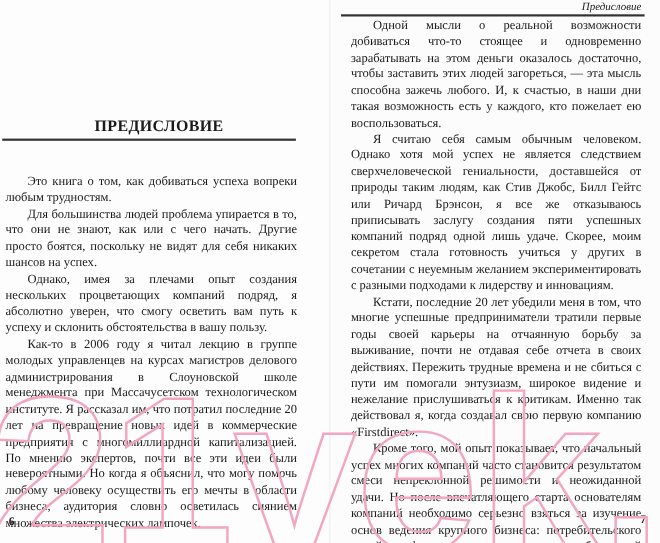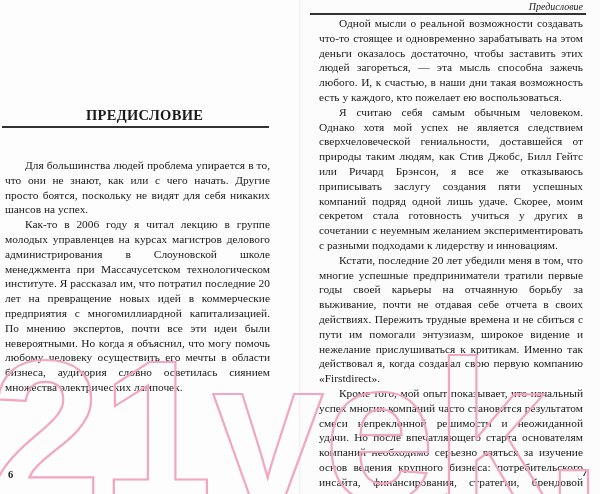--- a/index.html
+++ b/index.html
@@ -57,36 +57,38 @@
     }
   </style>
 </head>
 <body>
 
 <div class="spread">
   <div class="page page-left">
     <div class="chapter-title">ПРЕДИСЛОВИЕ</div>
     <div class="title-rule"></div>
     <div class="body-left">
+      <p class="para">Это книга о том, как добиваться успеха вопреки любым трудностям.</p>
       <p class="para">Для большинства людей проблема упирается в то, что они не знают, как или с чего начать. Другие просто боятся, поскольку не видят для себя никаких шансов на успех.</p>
+      <p class="para">Однако, имея за плечами опыт создания нескольких процветающих компаний подряд, я абсолютно уверен, что смогу осветить вам путь к успеху и склонить обстоятельства в вашу пользу.</p>
       <p class="para">Как-то в 2006 году я читал лекцию в группе молодых управленцев на курсах магистров делового администрирования в Слоуновской школе менеджмента при Массачусетском технологическом институте. Я рассказал им, что потратил последние 20 лет на превращение новых идей в коммерческие предприятия с многомиллиардной капитализацией. По мнению экспертов, почти все эти идеи были невероятными. Но когда я объяснил, что могу помочь любому человеку осуществить его мечты в области бизнеса, аудитория словно осветилась сиянием множества электрических лампочек.</p>
     </div>
     <div class="folio folio-left">6</div>
   </div>
 
   <div class="page page-right">
   </div>
 </div>
 
 <div class="gutter"></div>
 
 <div class="running-head">Предисловие</div>
 <div class="head-rule"></div>
 <div class="body-right">
-  <p class="para">Одной мысли о реальной возможности создавать что-то стоящее и одновременно зарабатывать на этом деньги оказалось достаточно, чтобы заставить этих людей загореться, — эта мысль способна зажечь любого. И, к счастью, в наши дни такая возможность есть у каждого, кто пожелает ею воспользоваться.</p>
+  <p class="para">Одной мысли о реальной возможности добиваться что-то стоящее и одновременно зарабатывать на этом деньги оказалось достаточно, чтобы заставить этих людей загореться, — эта мысль способна зажечь любого. И, к счастью, в наши дни такая возможность есть у каждого, кто пожелает ею воспользоваться.</p>
   <p class="para">Я считаю себя самым обычным человеком. Однако хотя мой успех не является следствием сверхчеловеческой гениальности, доставшейся от природы таким людям, как Стив Джобс, Билл Гейтс или Ричард Брэнсон, я все же отказываюсь приписывать заслугу создания пяти успешных компаний подряд одной лишь удаче. Скорее, моим секретом стала готовность учиться у других в сочетании с неуемным желанием экспериментировать с разными подходами к лидерству и инновациям.</p>
   <p class="para">Кстати, последние 20 лет убедили меня в том, что многие успешные предприниматели тратили первые годы своей карьеры на отчаянную борьбу за выживание, почти не отдавая себе отчета в своих действиях. Пережить трудные времена и не сбиться с пути им помогали энтузиазм, широкое видение и нежелание прислушиваться к критикам. Именно так действовал я, когда создавал свою первую компанию «Firstdirect».</p>
   <p class="para">Кроме того, мой опыт показывает, что начальный успех многих компаний часто становится результатом смеси непреклонной решимости и неожиданной удачи. Но после впечатляющего старта основателям компаний необходимо серьезно взяться за изучение основ ведения крупного бизнеса: потребительского инсайта, финансирования, стратегии, брендовой политики, корпоративной культуры и лидерства. Неспособность или нежелание учиться часто приводят к катастрофе в тот самый момент, когда все только начинает налаживаться.</p>
 
 </div>
 <div class="folio folio-right">7</div>
 
 <svg class="watermark" viewBox="0 0 600 144" preserveAspectRatio="none">
   <text x="-10" y="150">21vek.by</text>
 </svg>

